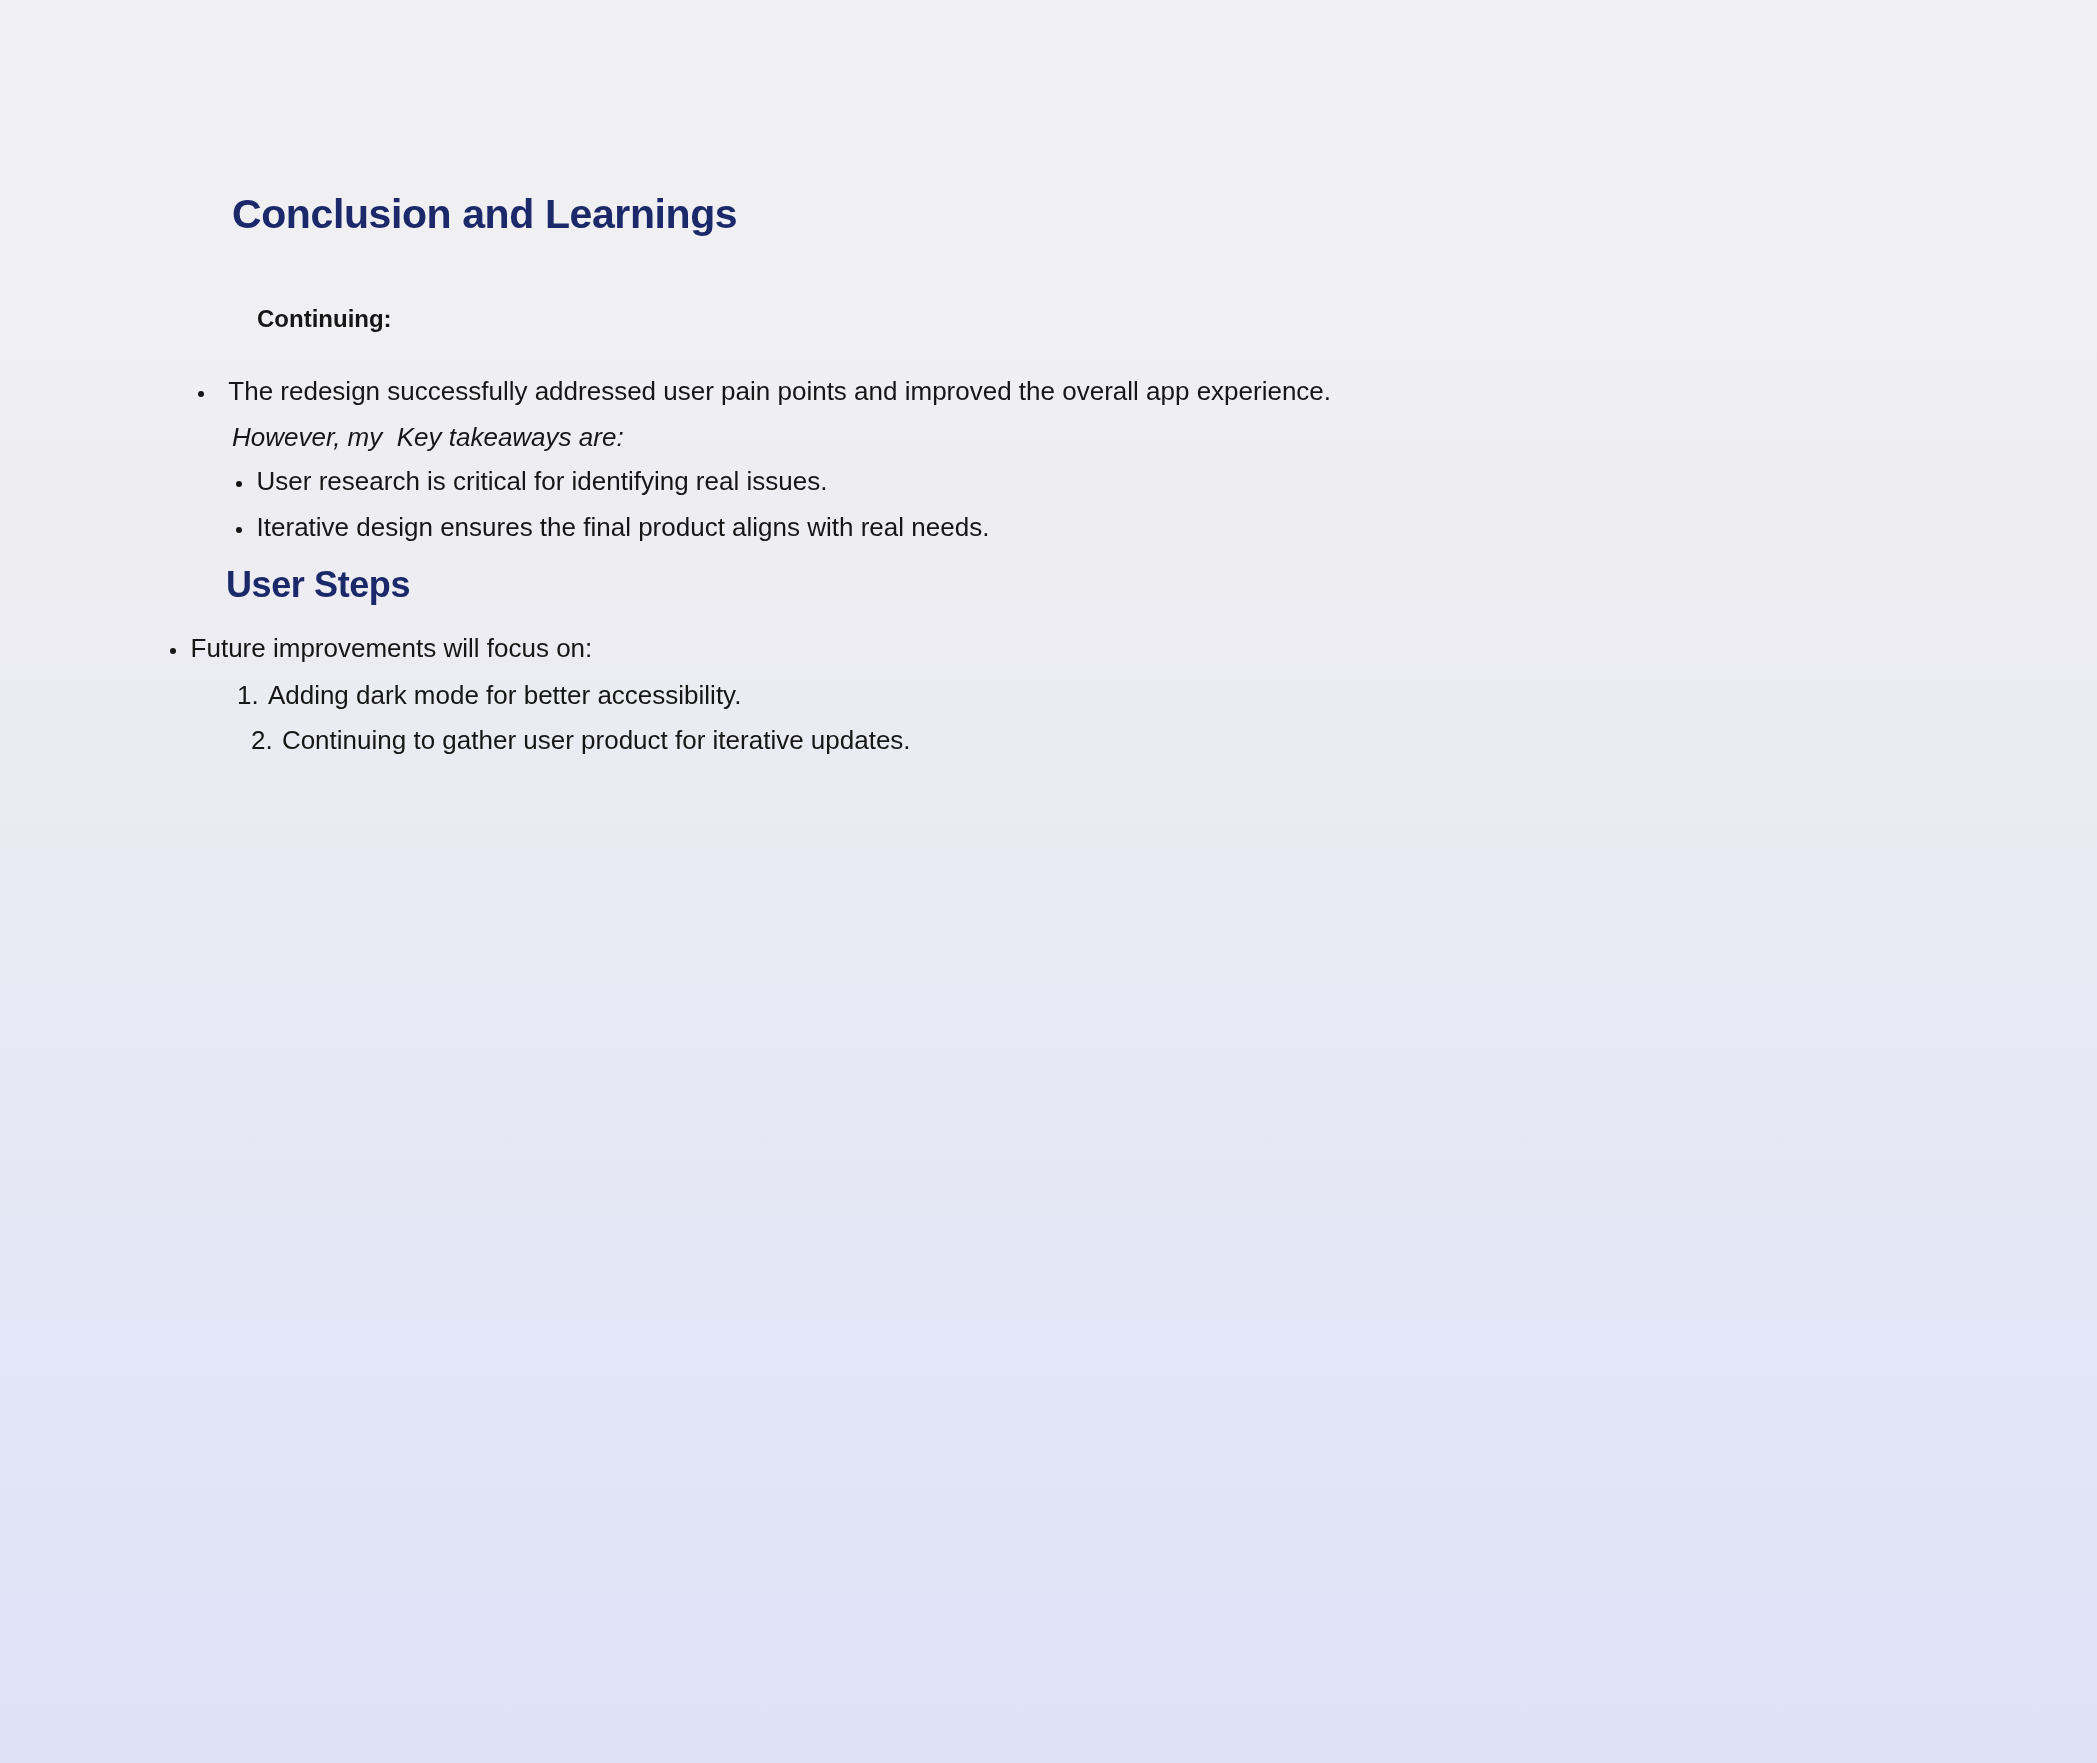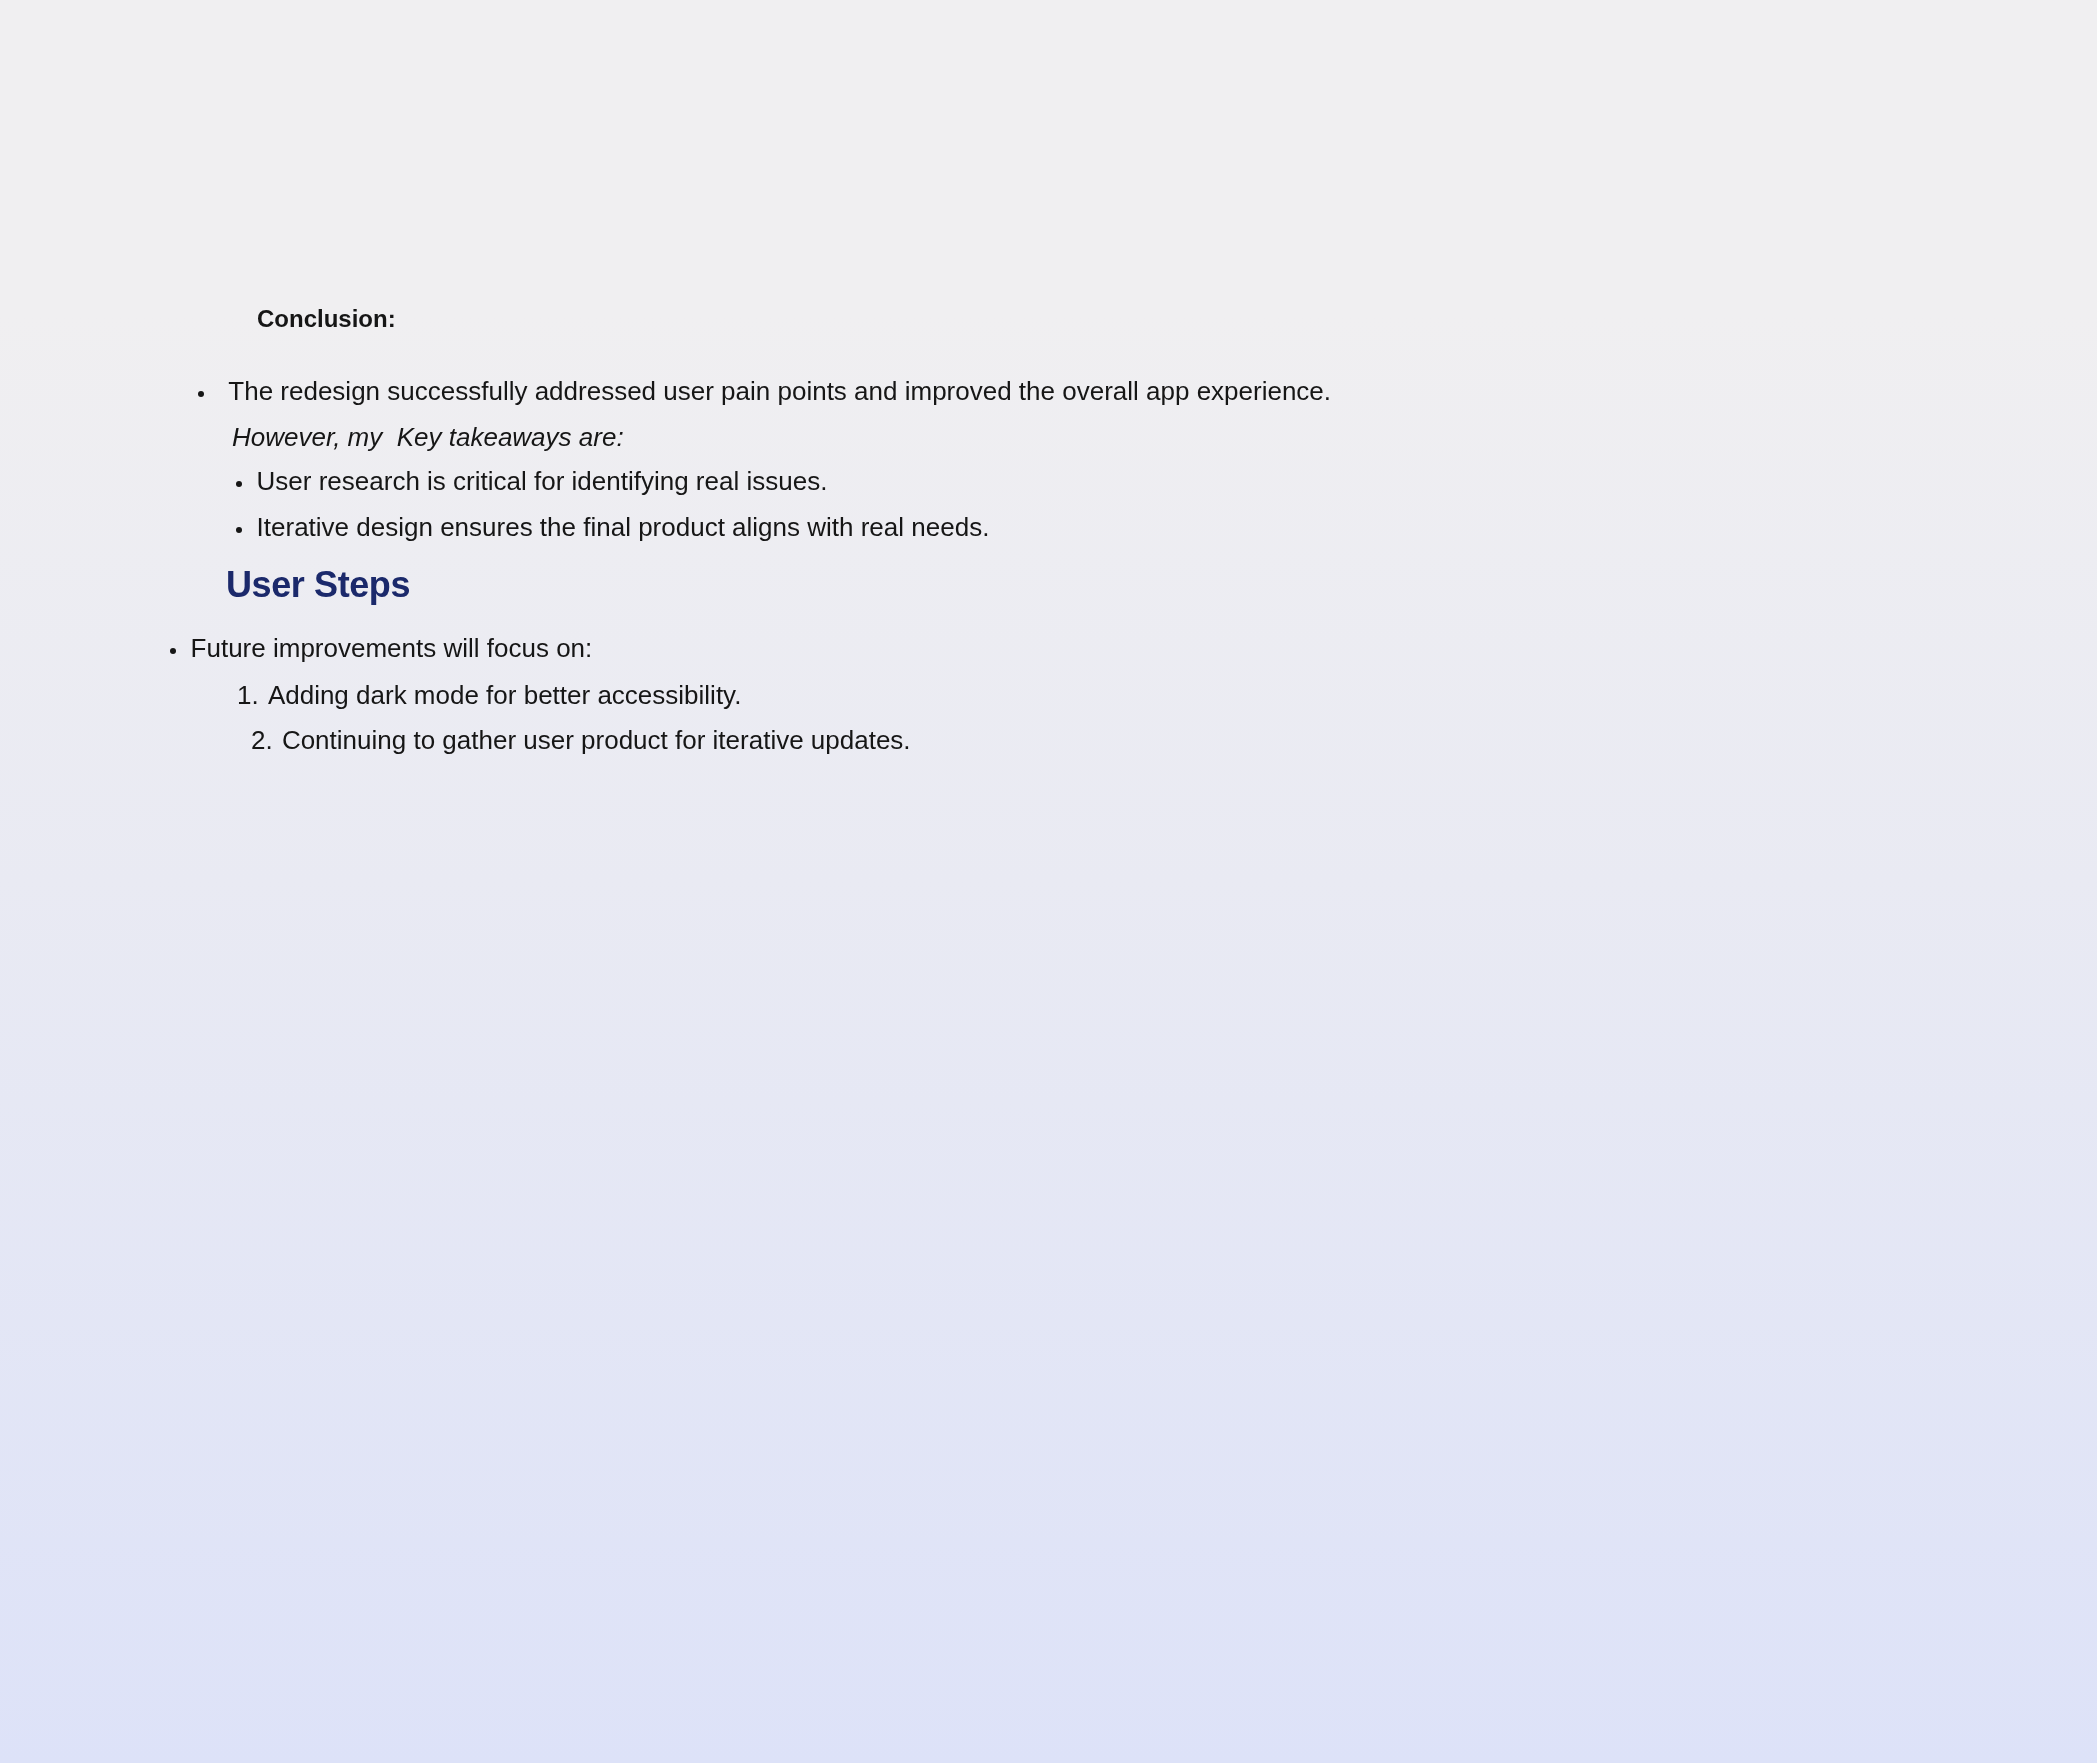--- a/index.html
+++ b/index.html
@@ -78,22 +78,23 @@
   .row-future        { left: 170px;  top: 633px; }
   .row-num-1         { left: 237px;  top: 680px; }
   .row-num-2         { left: 251px;  top: 725px; }
   .num-row { display: flex; gap: 9.2px; align-items: flex-start; }
 </style>
 </head>
 <body>
 
 <div class="slide">
 
+  <h1 class="abs title">Conclusion and Learnings</h1>
 
-  <h2 class="abs subheading">Conclusion:</h2>
+  <h2 class="abs subheading">Continuing:</h2>
 
   <div class="abs body-line bullet-row row-main-bullet">
     <span class="dot"></span>
     <span>The redesign successfully addressed user pain points and improved the overall app experience.</span>
   </div>
 
   <div class="abs body-line line-continuation">However, my  Key takeaways are:</div>
 
   <div class="abs body-line bullet-row row-sub-1">
     <span class="dot"></span>

